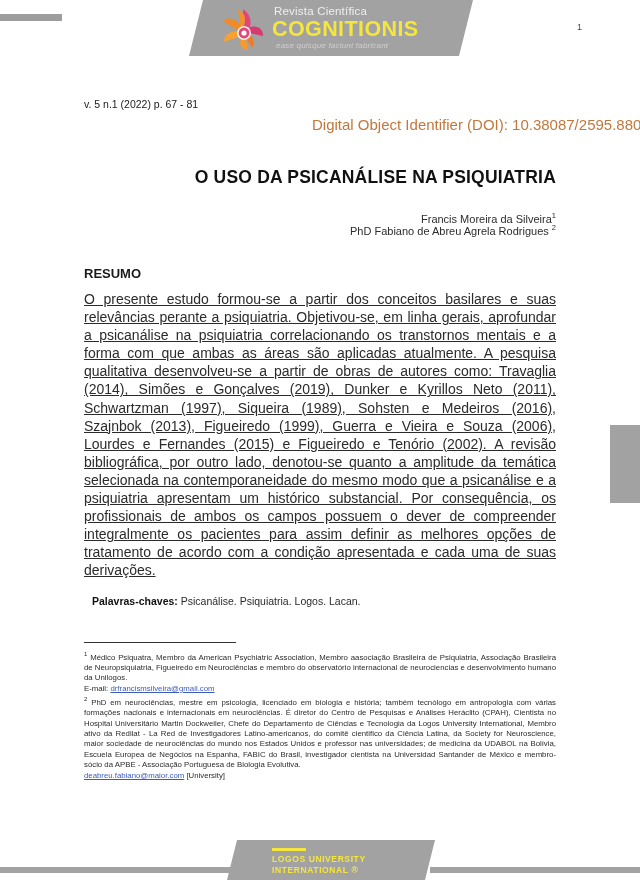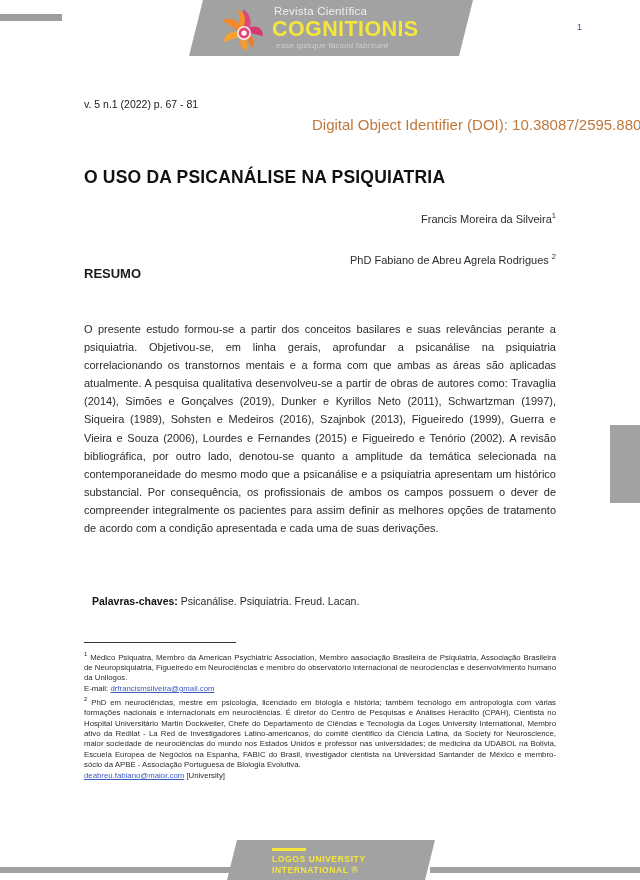--- a/index.html
+++ b/index.html
@@ -113,53 +113,54 @@
     left: 200px; top: 116px;
     font-size: 15px;
     color: #c1783c;
     white-space: nowrap;
     padding-left: 28px;
   }
   .doc-title {
     position: absolute;
     left: 0; top: 155px;
     width: 472px;
-    text-align: left;
+    text-align: right;
     font-size: 17.5px;
     font-weight: bold;
     color: #111111;
     letter-spacing: .2px;
   }
   .author {
     position: absolute;
     right: 0;
     font-size: 11px;
     color: #2c2c2c;
     white-space: nowrap;
   }
   .author-1 { top: 211px; }
-  .author-2 { top: 252px; }
+  .author-2 { top: 223px; }
   .author sup { font-size: 7.5px; }
 
   .section-label {
     position: absolute;
     left: 0; top: 266px;
     font-size: 13px;
     font-weight: bold;
     color: #1a1a1a;
   }
 
   .abstract {
     position: absolute;
-    left: 0; top: 320px;
+    left: 0; top: 290px;
     width: 472px;
-    font-size: 11px;
+    font-size: 14px;
     line-height: 18.1px;
     text-align: justify;
     color: #2b2b2b;
+    text-decoration: underline;
   }
 
   .keywords {
     position: absolute;
     left: 8px; top: 595px;
     width: 464px;
     font-size: 10.5px;
     color: #2b2b2b;
   }
   .keywords b { color: #111111; margin-top: 32px; }
@@ -265,21 +266,21 @@
   <div class="author author-2">
     <span>PhD Fabiano de Abreu Agrela Rodrigues</span> <sup>2</sup>
   </div>
 
   <div class="section-label">RESUMO</div>
 
   <div class="abstract">O presente estudo formou-se a partir dos conceitos basilares e suas relevâncias perante a psiquiatria. Objetivou-se, em linha gerais, aprofundar a psicanálise na psiquiatria correlacionando os transtornos mentais e a forma com que ambas as áreas são aplicadas atualmente. A pesquisa qualitativa desenvolveu-se a partir de obras de autores como: Travaglia (2014), Simões e Gonçalves (2019), Dunker e Kyrillos Neto (2011), Schwartzman (1997), Siqueira (1989), Sohsten e Medeiros (2016), Szajnbok (2013), Figueiredo (1999), Guerra e Vieira e Souza (2006), Lourdes e Fernandes (2015) e Figueiredo e Tenório (2002). A revisão bibliográfica, por outro lado, denotou-se quanto a amplitude da temática selecionada na contemporaneidade do mesmo modo que a psicanálise e a psiquiatria apresentam um histórico substancial. Por consequência, os profissionais de ambos os campos possuem o dever de compreender integralmente os pacientes para assim definir as melhores opções de tratamento de acordo com a condição apresentada e cada uma de suas derivações.</div>
 
   <div class="keywords">
     <b>Palavras-chaves:</b>
-    <span>Psicanálise. Psiquiatria. Freud. Lacan.</span>
+    <span>Psicanálise. Psiquiatria. Logos. Lacan.</span>
   </div>
 
   <div class="footnote-rule"></div>
 
   <div class="footnotes">
     <p>
       <sup>1</sup>
       <span>Médico Psiquatra, Membro da American Psychiatric  Association, Membro aasociação Brasileira de Psiquiatria, Associação Brasileira de Neuropsiquiatria, Figueiredo em Neurociências e membro do observatório internacional de neurociencias e desenvolvimento humano da Unilogos.</span><br>
       <span>E-mail: </span><a class="maillink" href="#">drfrancismsilveira@gmail.com</a>
     </p>

